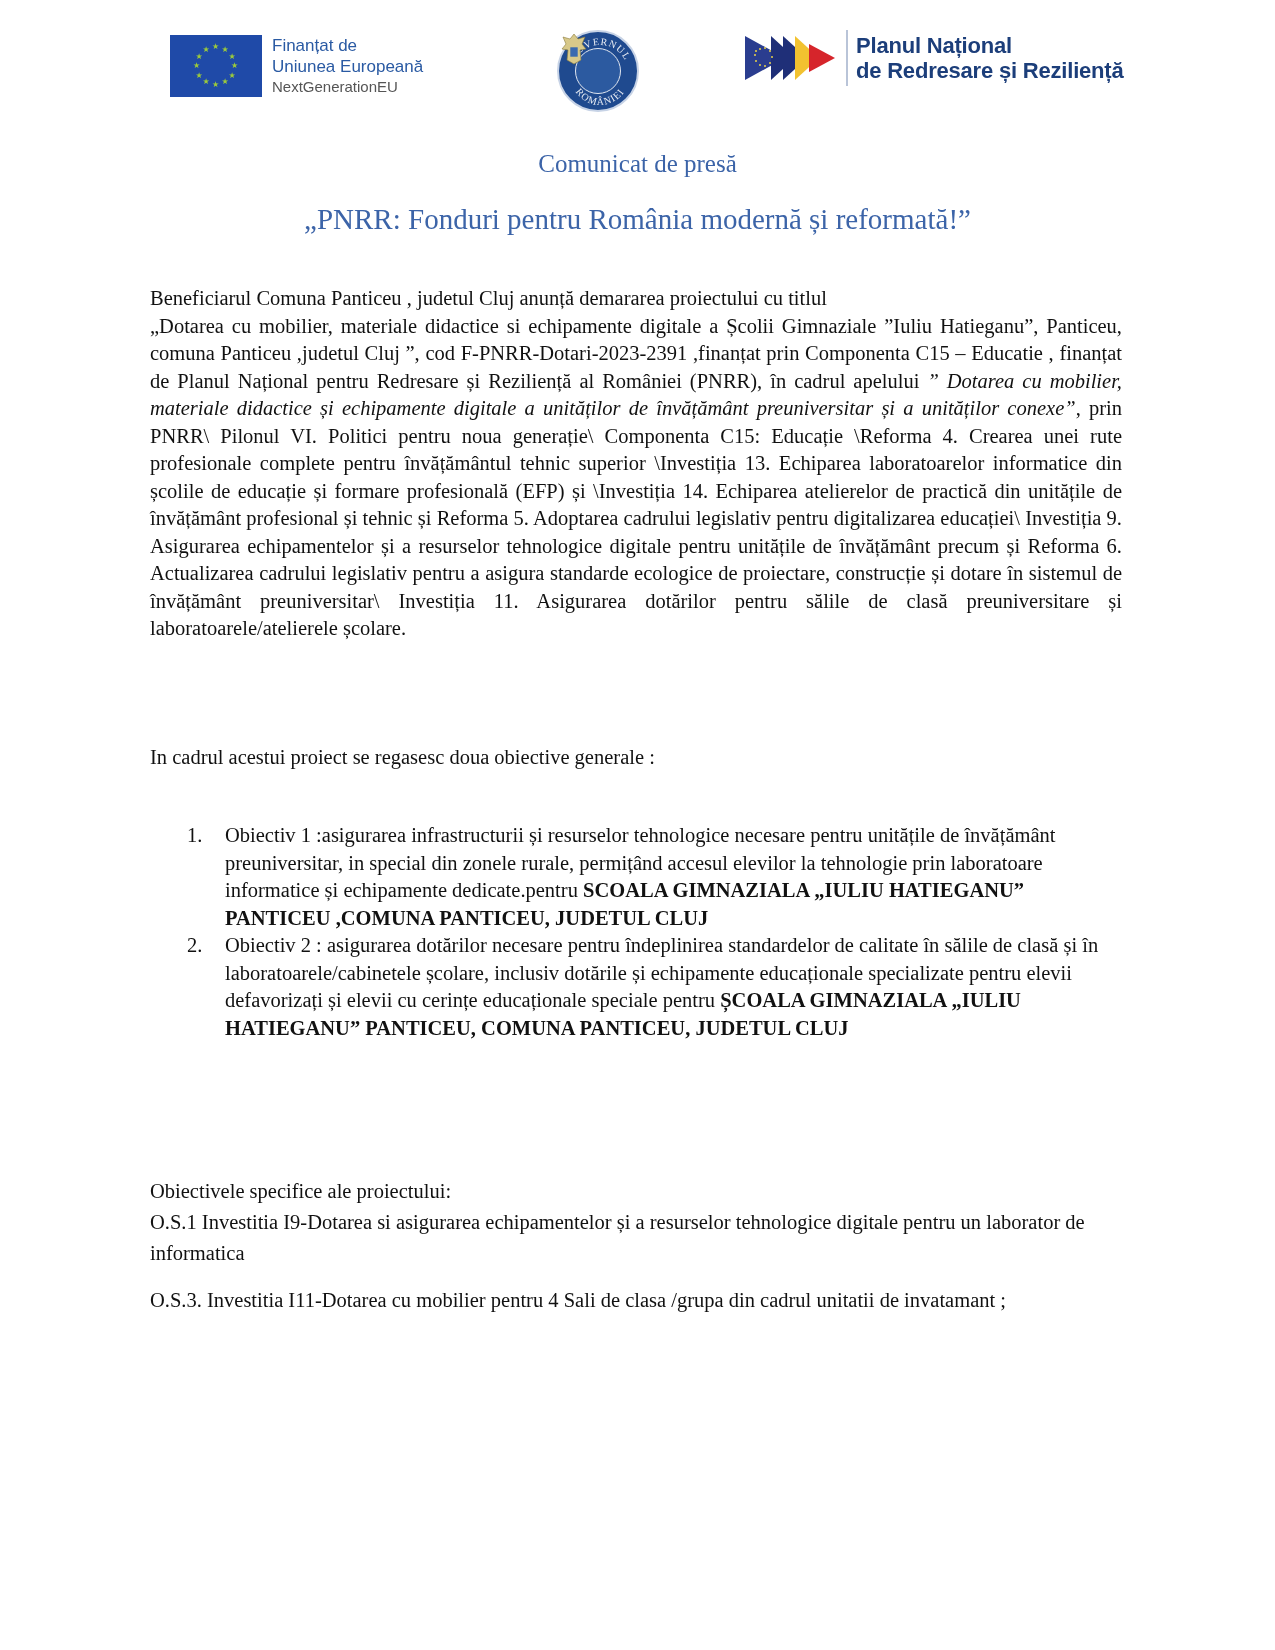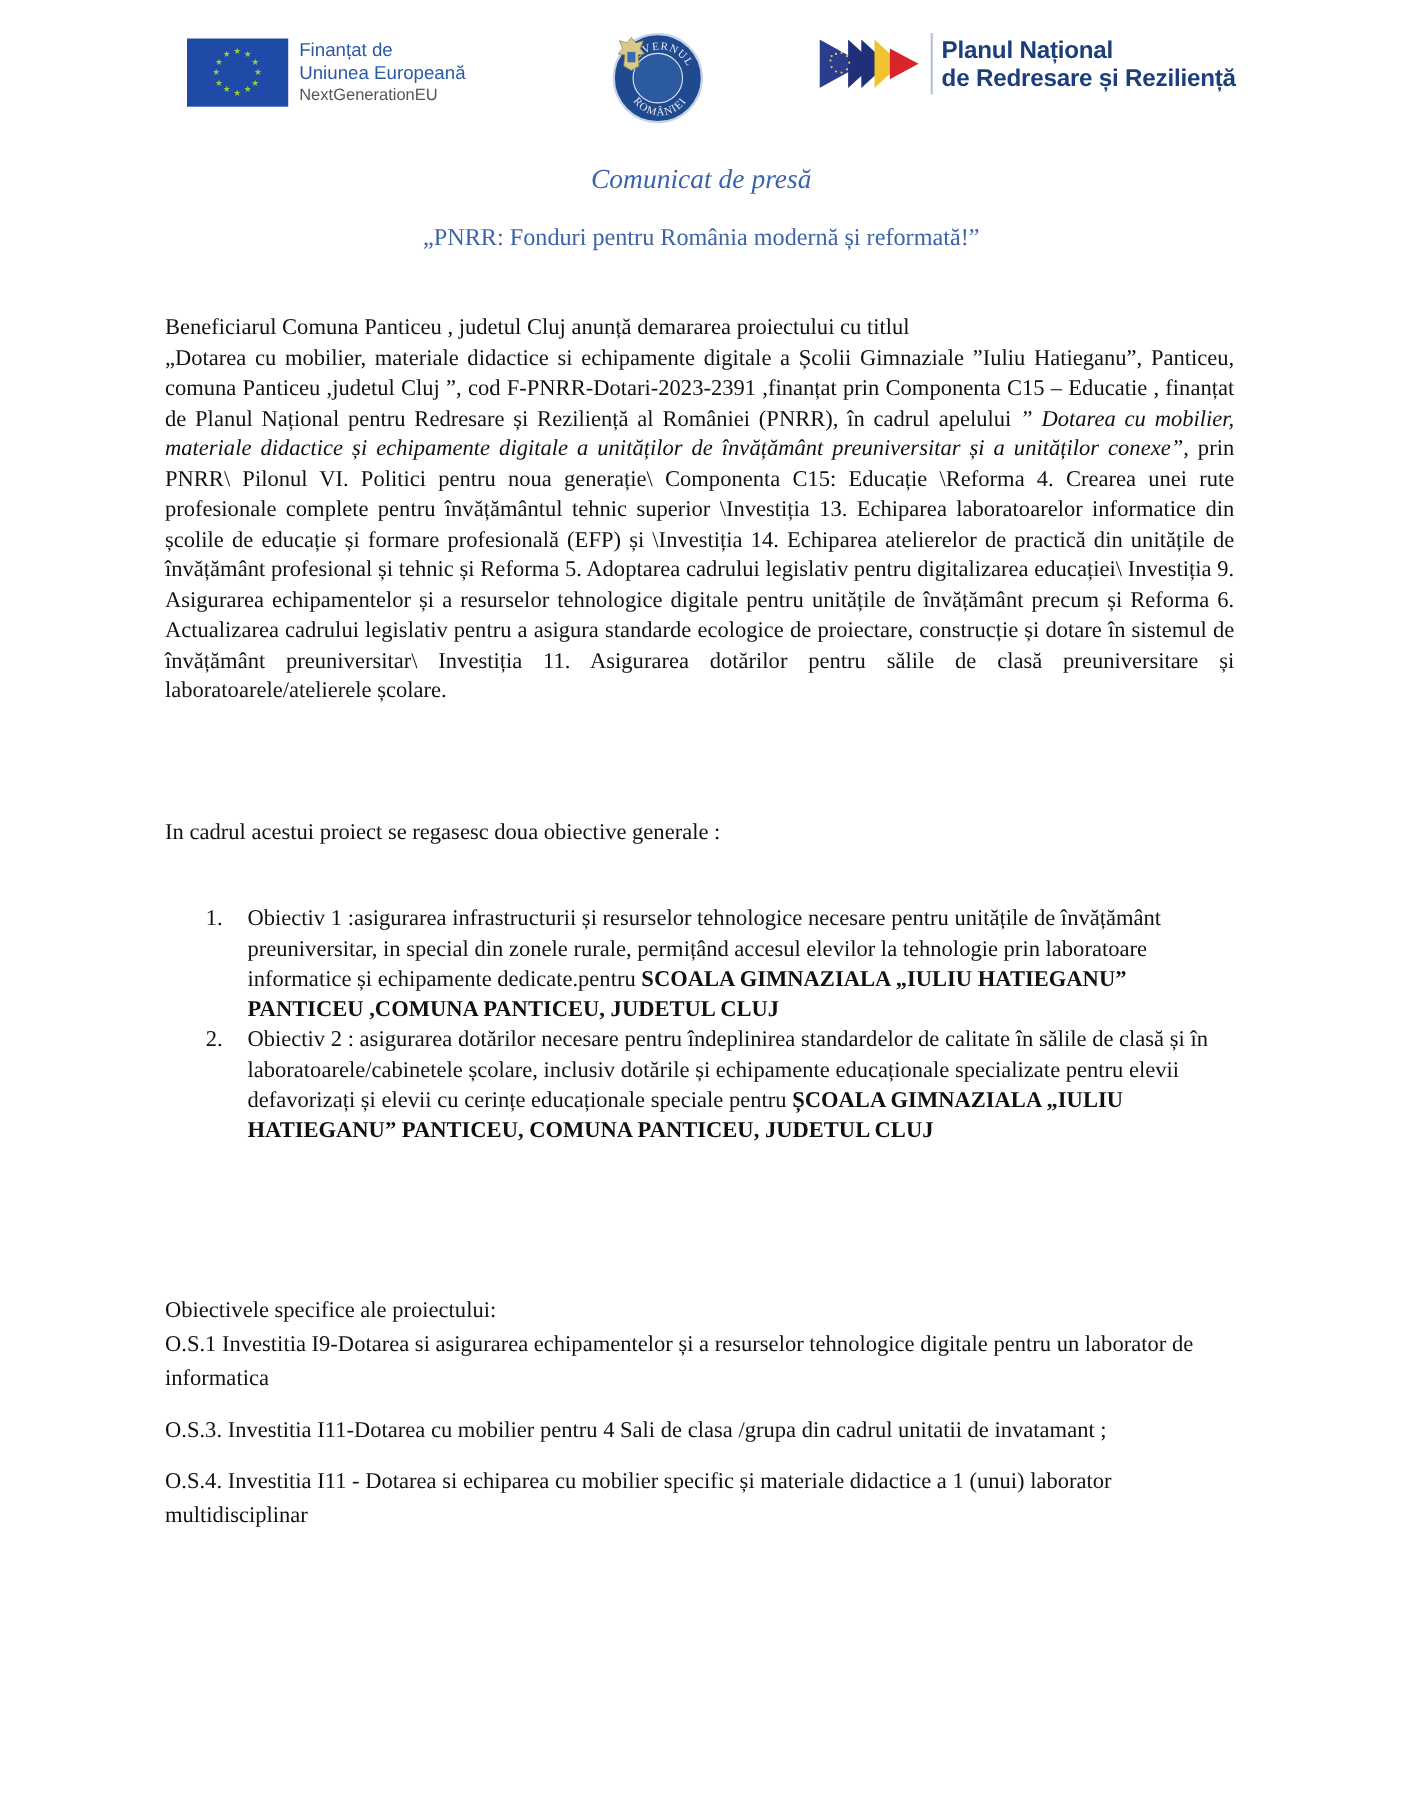--- a/index.html
+++ b/index.html
@@ -24,22 +24,22 @@
   .gov-seal svg { position: absolute; left: 0; top: 0; }
 
   .pnrr-logo { position: absolute; left: 745px; top: 0; display: flex; align-items: center; }
   .pnrr-mark { width: 95px; height: 52px; position: relative; }
   .pnrr-sep { width: 2px; height: 56px; background: #b9c4d8; margin: 0 8px 0 6px; }
   .pnrr-text { font-family: "Liberation Sans", "DejaVu Sans", sans-serif; color: #1c3e7a;
                font-size: 22px; line-height: 25px; font-weight: bold; letter-spacing: -0.2px; }
 
   
   .title { position: absolute; left: 0; width: 1275px; text-align: center; color: #3c64a8; }
-  .title-1 { top: 150px; font-size: 25px; font-style: italic; }
-  .title-2 { top: 203px; font-size: 22px; }
+  .title-1 { top: 150px; font-size: 25px; }
+  .title-2 { top: 203px; font-size: 29px; }
 
   
   .body-block { position: absolute; left: 150px; width: 972px; font-size: 20.5px; line-height: 27.5px; }
   .intro { top: 285px; text-align: justify; }
   .intro b { font-weight: normal; }
   .intro i { font-style: italic; }
   .p-obj-intro { top: 744px; }
   .obj-list { position: absolute; left: 150px; top: 822px; width: 960px; font-size: 20.5px; line-height: 27.5px; }
   .obj-item { position: relative; padding-left: 75px; }
   .obj-num { position: absolute; left: 37px; top: 0; }
@@ -142,14 +142,13 @@
   <div class="obj-item">
     <span class="obj-num">2.</span>
     <span>Obiectiv 2 : asigurarea  dotărilor  necesare pentru îndeplinirea standardelor de calitate în sălile de clasă și în laboratoarele/cabinetele  școlare, inclusiv dotările și echipamente educaționale specializate pentru elevii defavorizați și elevii cu cerințe educaționale speciale pentru </span><b>ȘCOALA  GIMNAZIALA „IULIU HATIEGANU” PANTICEU, COMUNA PANTICEU, JUDETUL CLUJ</b>
   </div>
 </div>
 
 <div class="specific">
   <div class="head">Obiectivele specifice ale proiectului:</div>
   <div class="para">O.S.1 Investitia  I9-Dotarea si asigurarea echipamentelor și a resurselor tehnologice digitale pentru un laborator de informatica</div>
   <div class="para">O.S.3. Investitia I11-Dotarea cu mobilier pentru 4 Sali de clasa /grupa  din cadrul unitatii de invatamant ;</div>
-  <div class="para">O.S.4. Investitia I11 - Dotarea si echiparea cu mobilier specific și materiale didactice a 1 (unui) laborator multidisciplinar</div>
 </div>
 
 </body></html>

